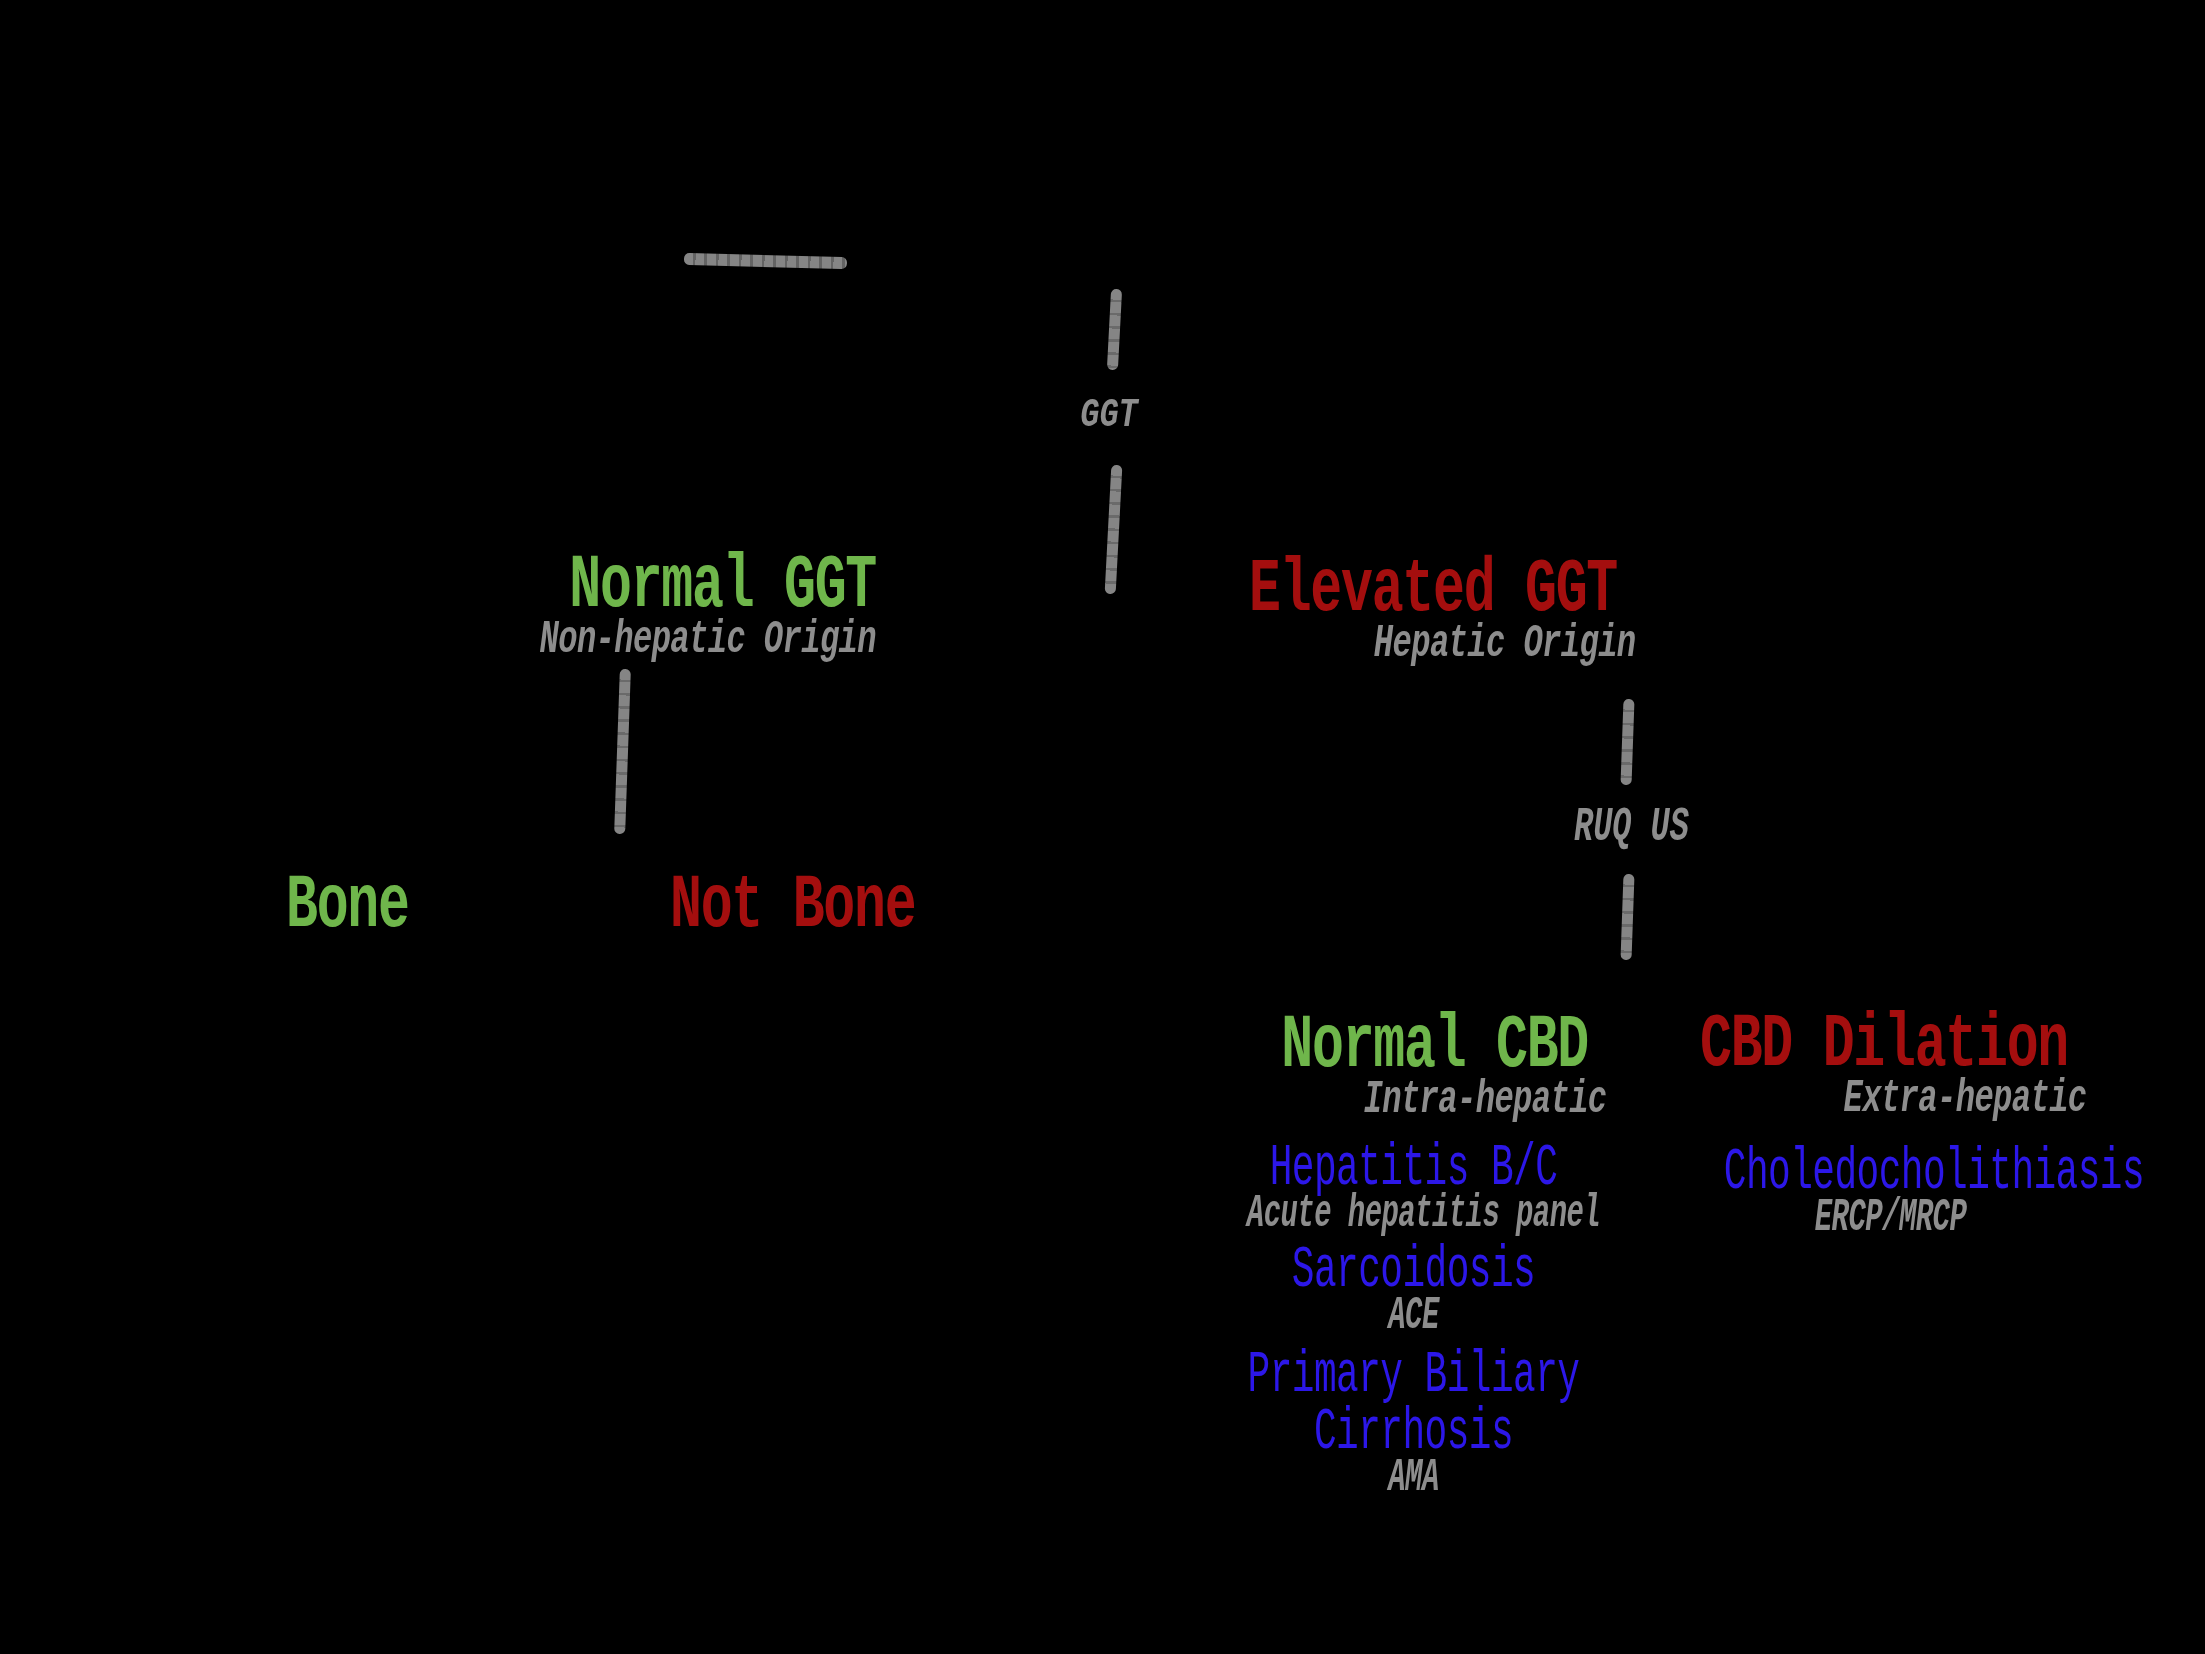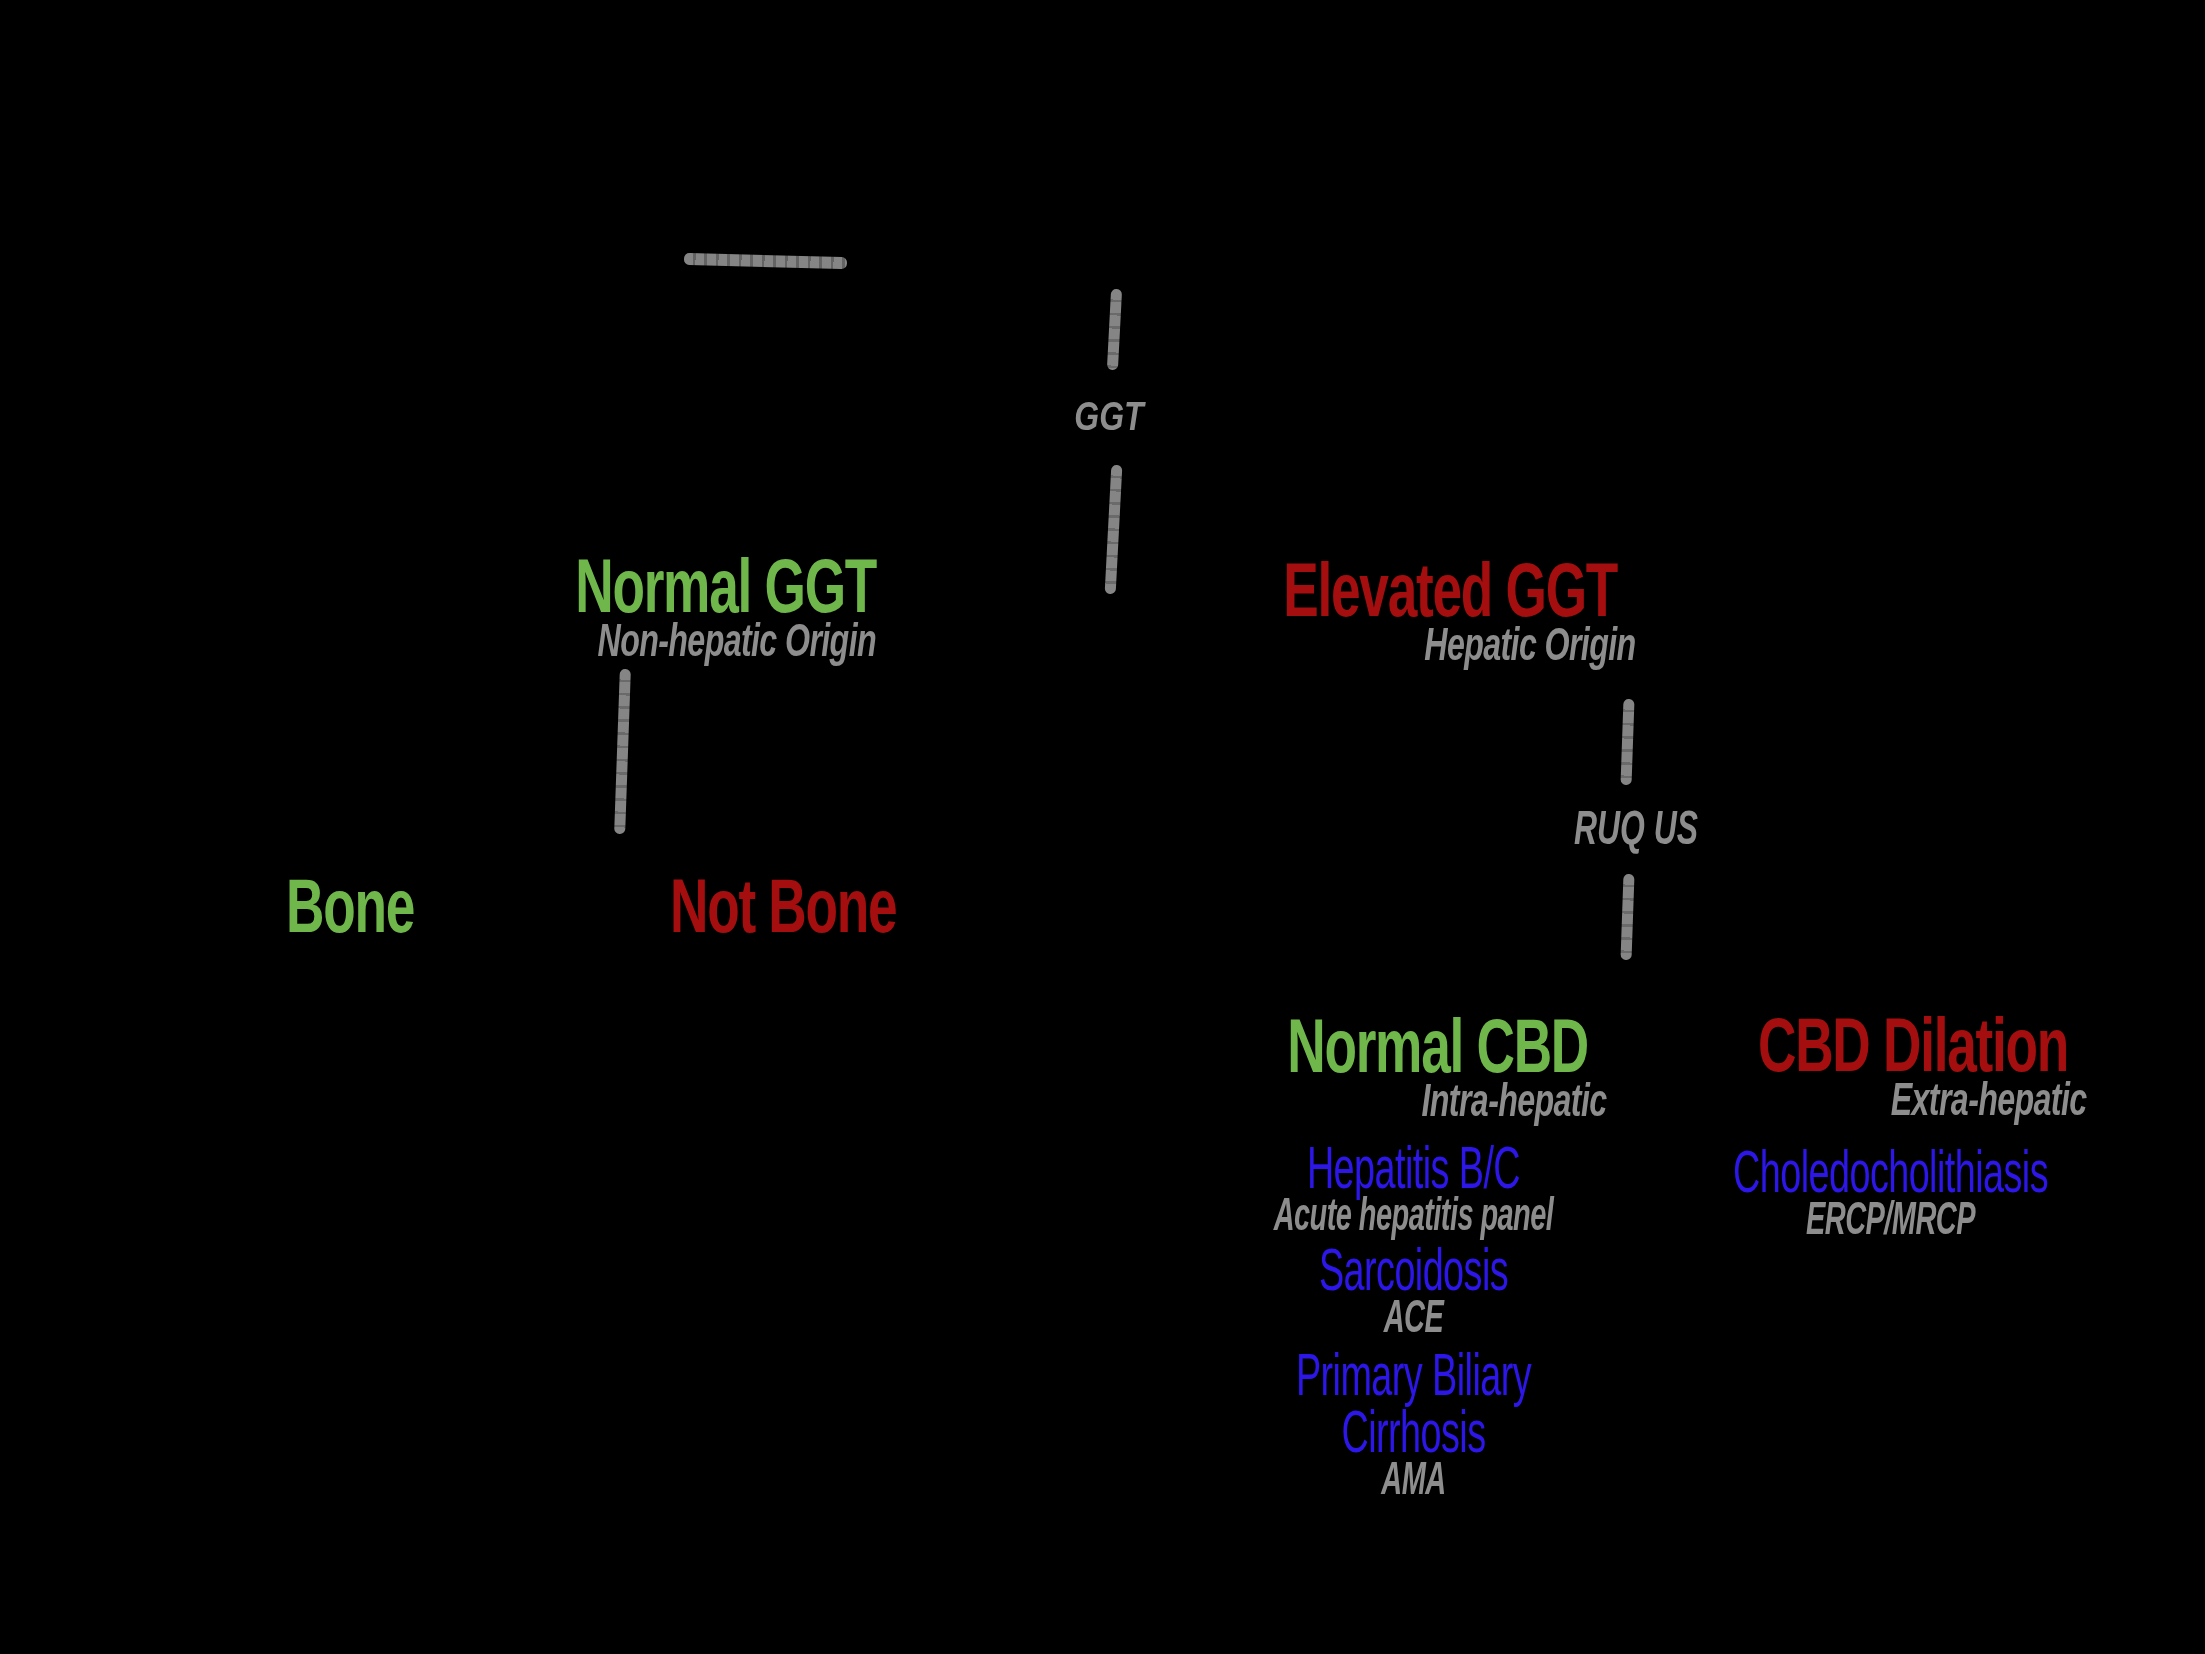--- a/index.html
+++ b/index.html
@@ -1,18 +1,18 @@
 <!DOCTYPE html>
 <html style="--bg: #000000; --green: #6fb64b; --red: #a40e0e; --blue: #2c17e8; --gray: #8d8d8d; --line-gray: #7f7f7f;font-size:14px"><head>
 <meta charset="utf-8">
 <style>
   html,body{margin:0;padding:0;background:#000;}
   .canvas{
     position:relative;width:2206px;height:1654px;background:var(--bg,#000);
-    overflow:hidden;font-family:Liberation Sans, sans-serif;
+    overflow:hidden;font-family:Liberation Mono, monospace;
   }
   .node{position:absolute;line-height:1;white-space:nowrap;}
   
   .cx-r{transform:scaleX(.70);transform-origin:100% 0;}
   .cx-l{transform:scaleX(.70);transform-origin:0 0;}
   .cx-c{transform:scaleX(.63);transform-origin:50% 0;}
   .cx-c80{transform:scaleX(.80);transform-origin:50% 0;}
   .cx-c65{transform:scaleX(.65);transform-origin:50% 0;}
   .ta-r{text-align:right;}
   .ta-c{text-align:center;}

